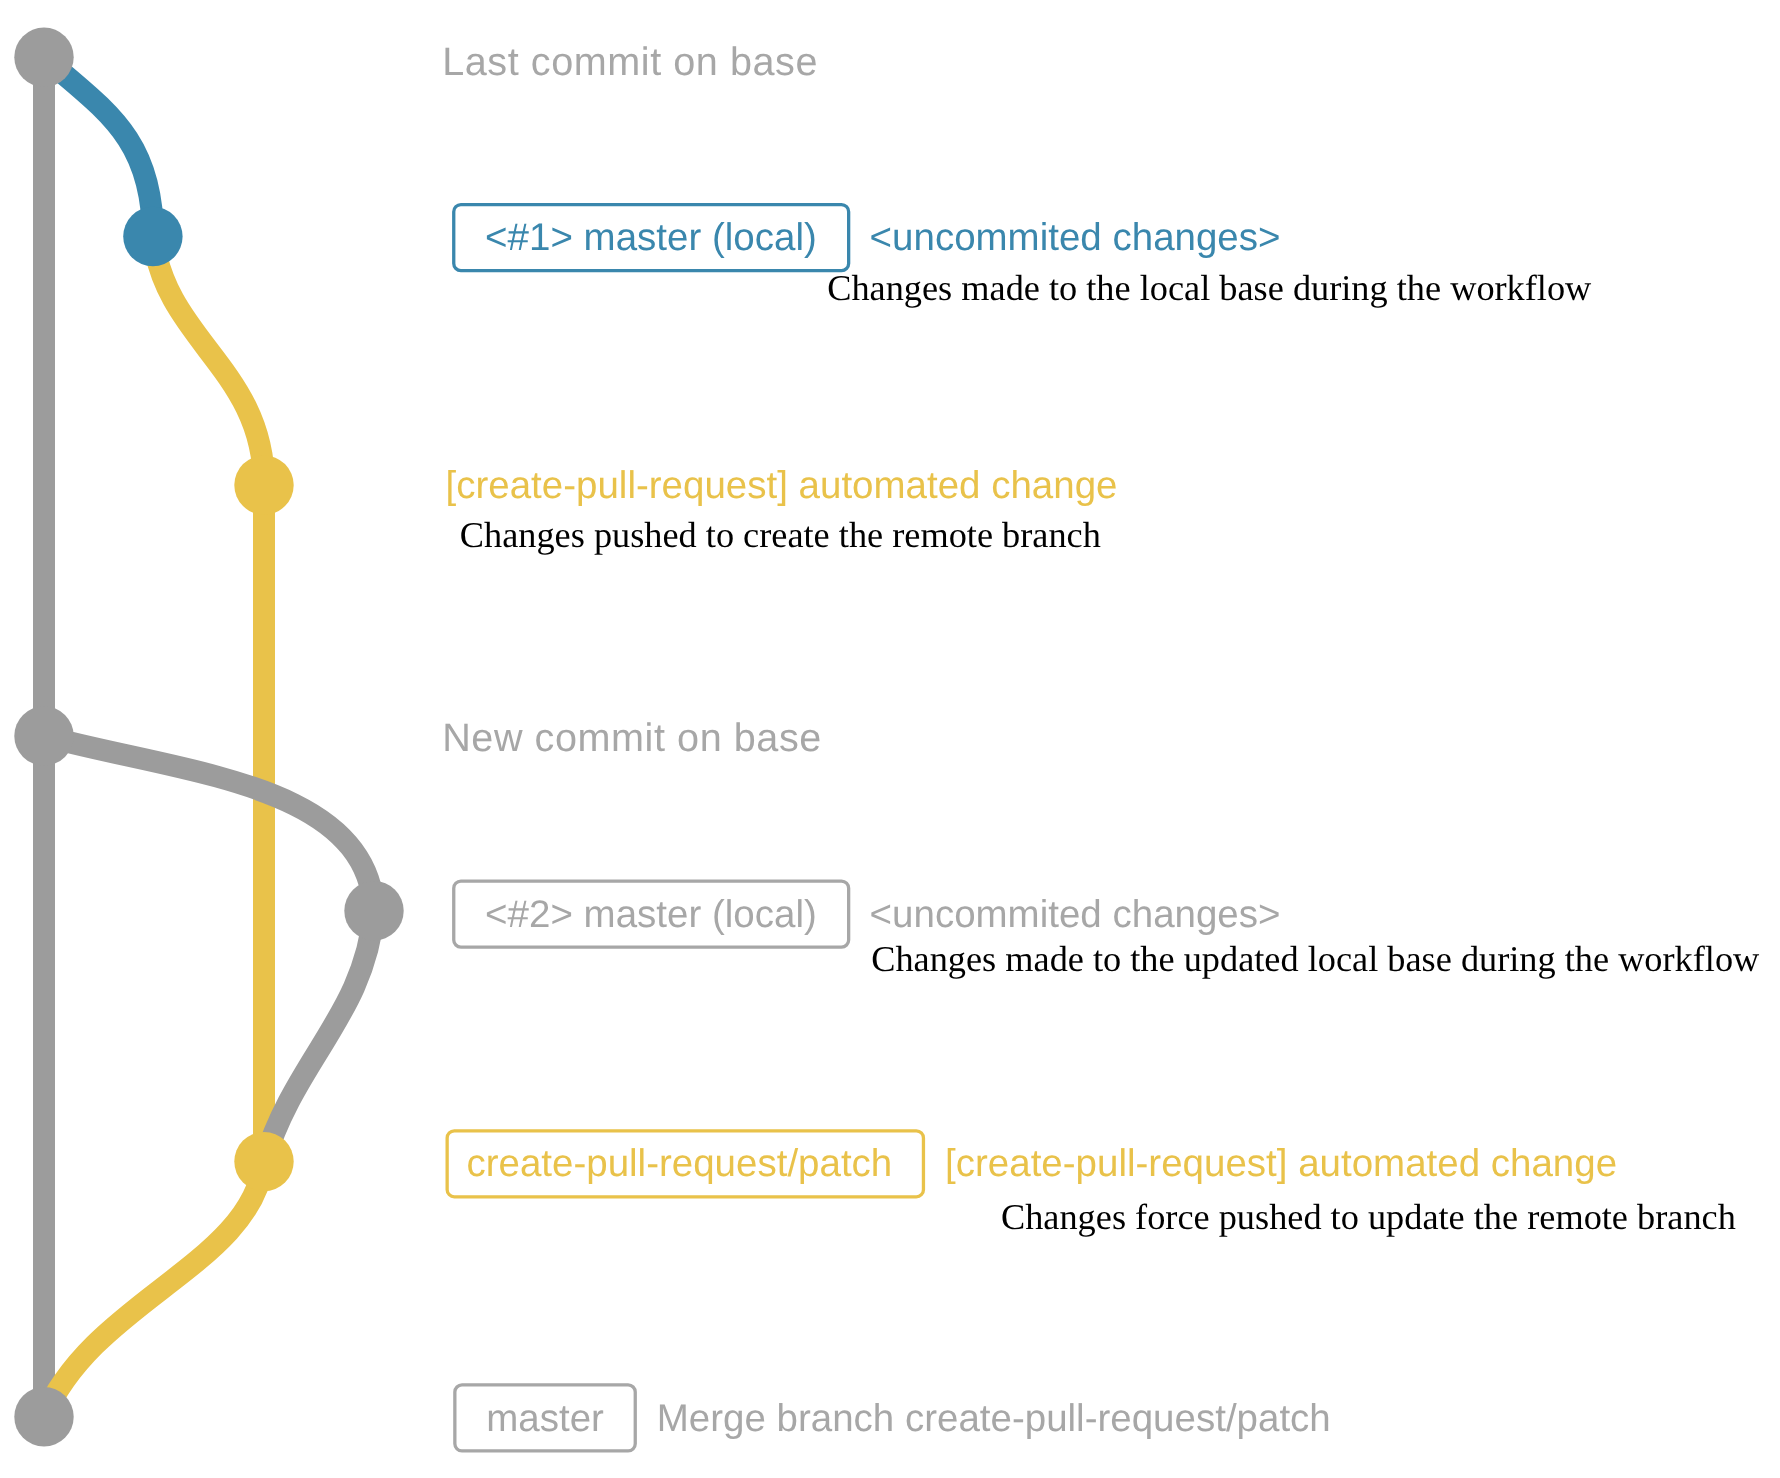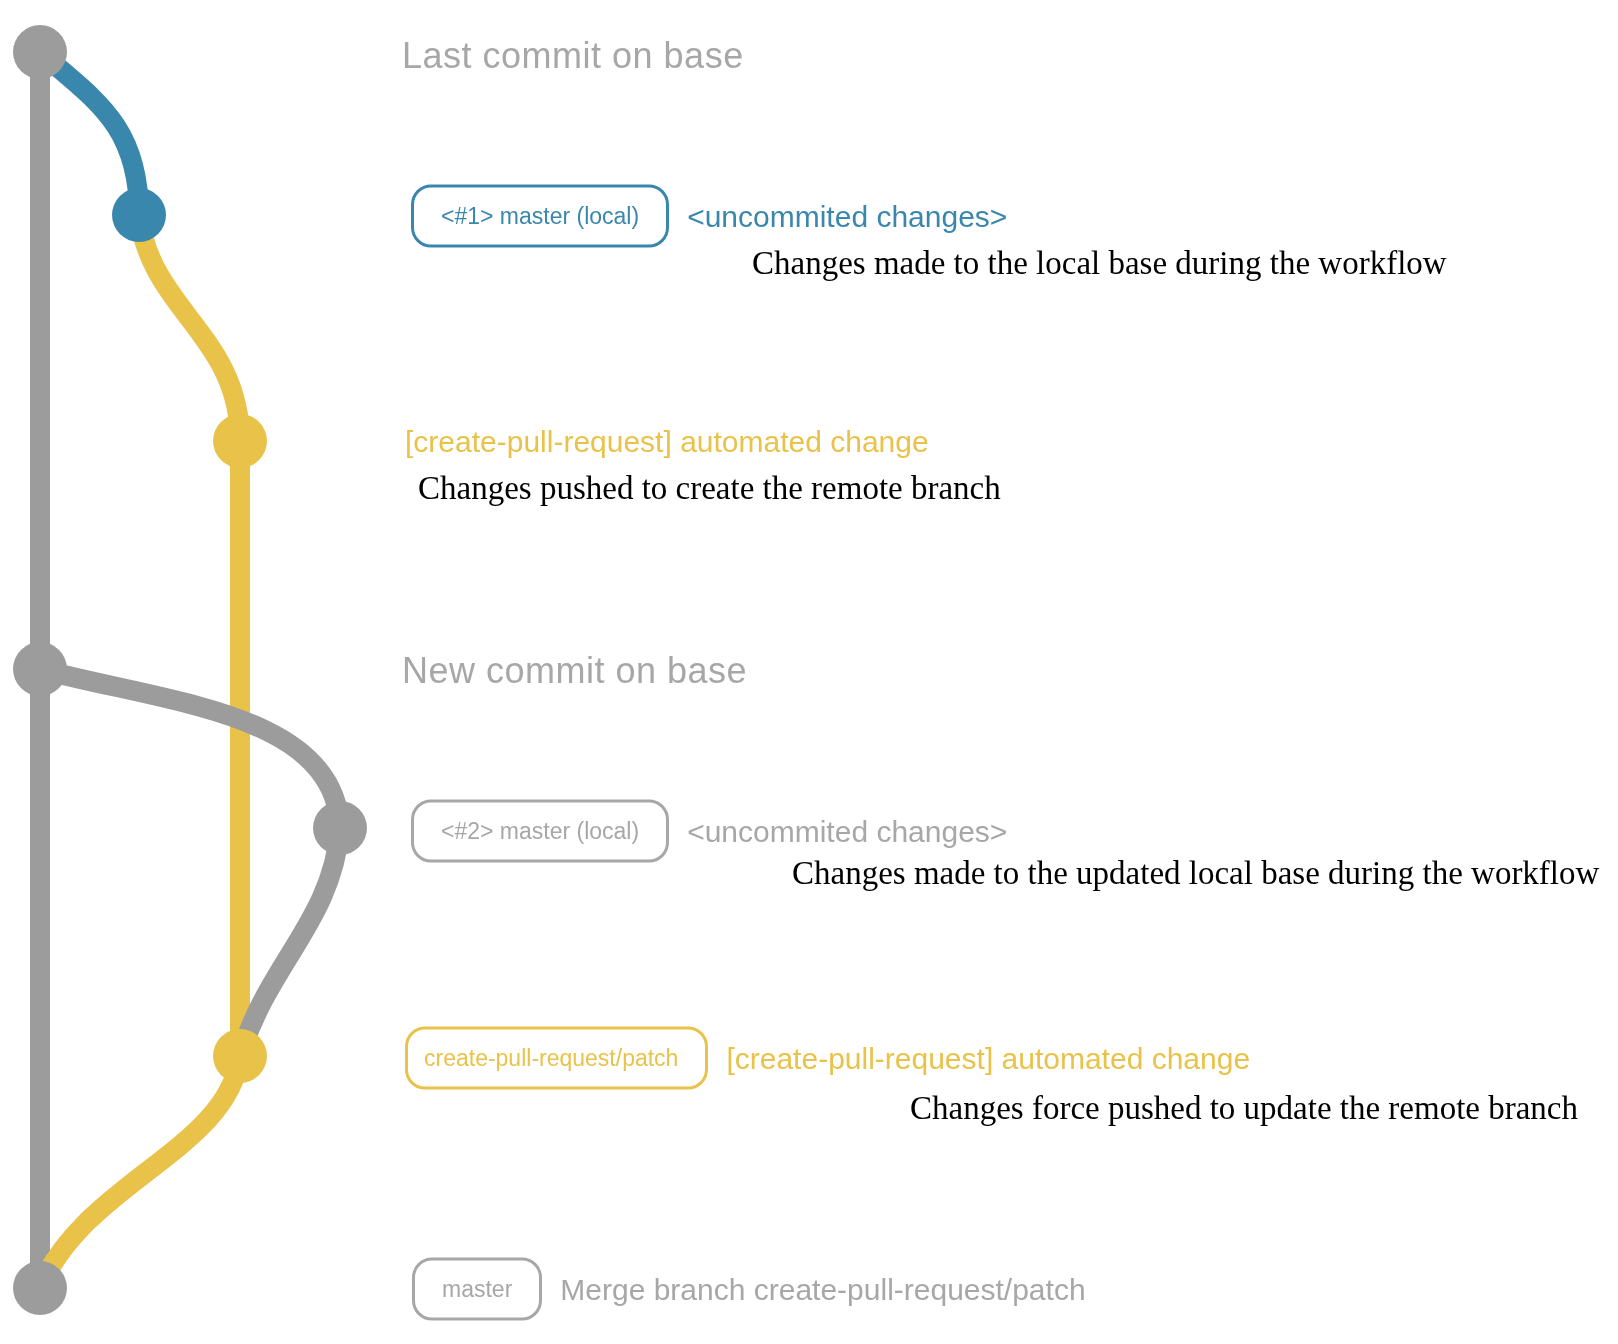--- a/index.html
+++ b/index.html
@@ -16,26 +16,26 @@
   .branch.blue{stroke:var(--blue);}
   .branch.yellow{stroke:var(--yellow);}
   .dot.gray{fill:var(--gray);}
   .dot.blue{fill:var(--blue);}
   .dot.yellow{fill:var(--yellow);}
 
   .abs{position:absolute;transform:translateY(-50%);white-space:nowrap;}
   .label-row{position:absolute;display:flex;align-items:center;gap:18px;
              transform:translateY(-50%);white-space:nowrap;}
   .row-title{font-size:36px;color:var(--gray_text);letter-spacing:0.5px;}
-  .heading{font-size:30px;}
+  .heading{font-size:35px;}
   .heading.blue{color:var(--blue);}
   .heading.yellow{color:var(--yellow);}
   .heading.gray{color:var(--gray_text);}
   .badge{display:inline-flex;align-items:center;height:57px;padding:0 27px;
-         border:3px solid;border-radius:20px;font-size:23px;}
+         border:3px solid;border-radius:8px;font-size:35px;}
   .badge.blue{color:var(--blue);border-color:var(--blue);}
   .badge.gray{color:var(--gray_text);border-color:var(--gray_text);}
   .badge.yellow{color:var(--yellow);border-color:var(--yellow);padding-left:16px;}
   .desc{font-family:"Liberation Serif", serif;font-size:33px;color:var(--desc_text);}
 </style>
 </head>
 <body>
 
 <div id="stage">
 

